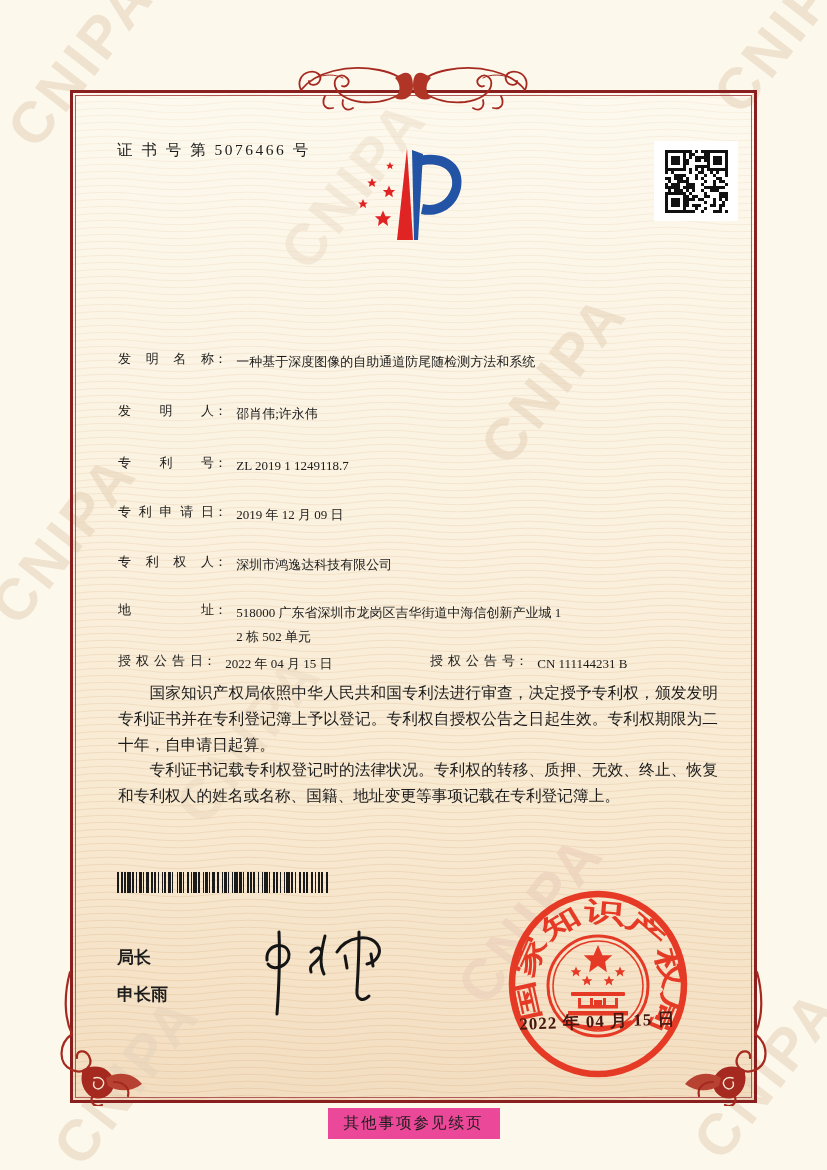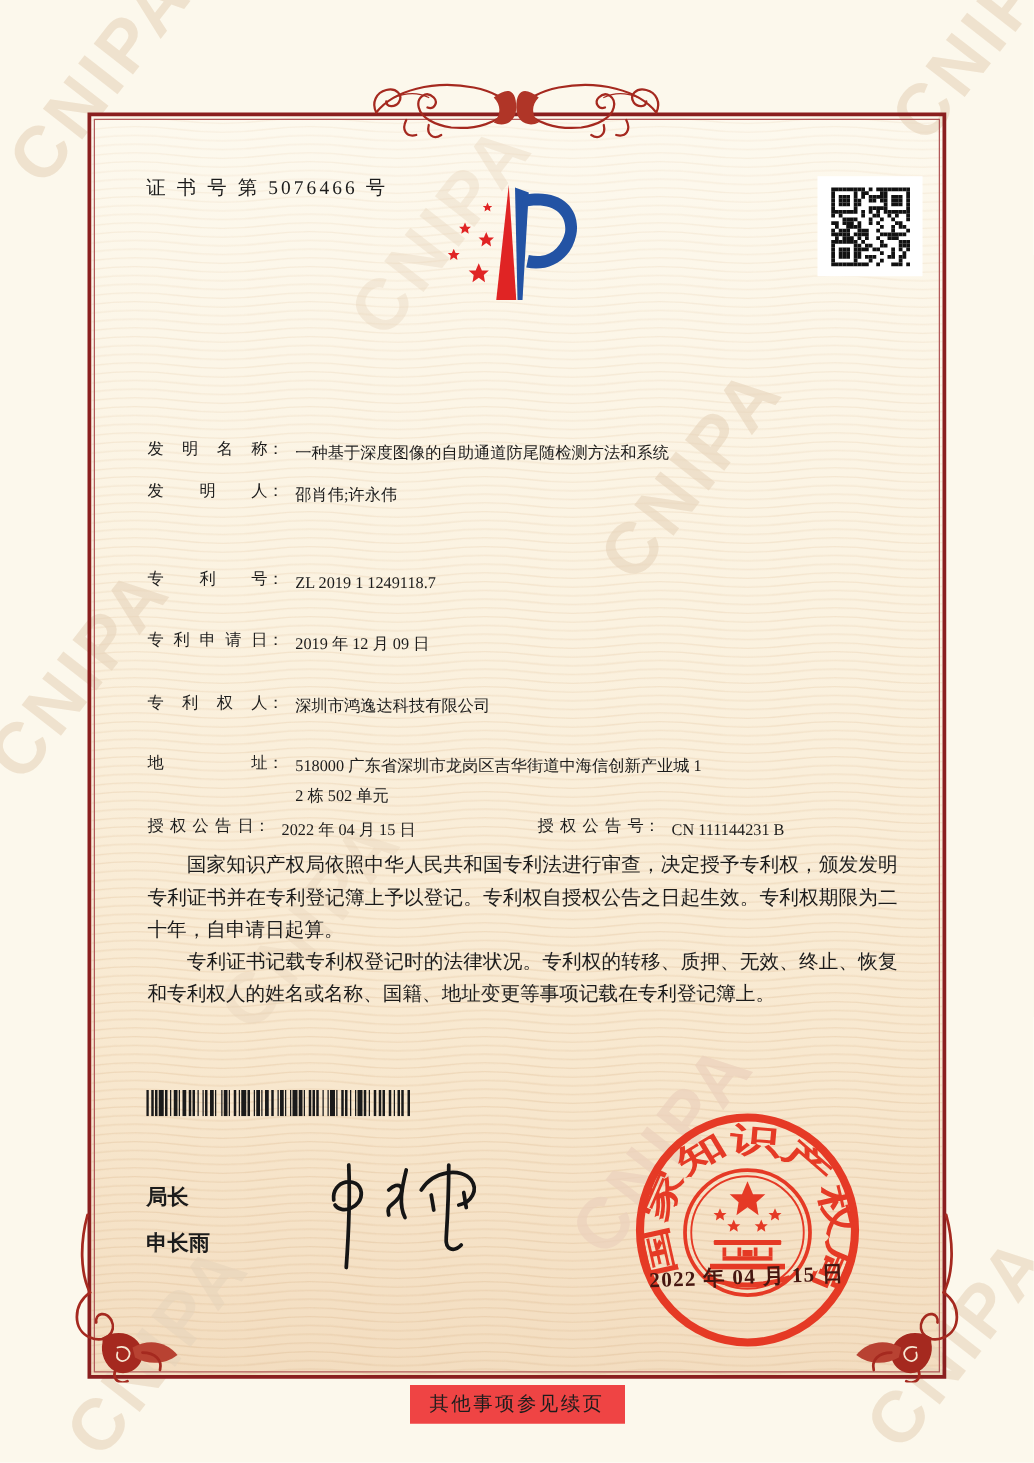--- a/index.html
+++ b/index.html
@@ -47,21 +47,21 @@
                   font-weight:bold;font-size:17px;z-index:5;}
   .director-name{position:absolute;left:117px;top:983px;font-family:"Liberation Sans","DejaVu Sans",sans-serif;
                  font-weight:bold;font-size:17px;z-index:5;}
   .sig{position:absolute;left:253px;top:926px;z-index:5;}
   
   .seal{position:absolute;left:506px;top:888px;z-index:6;opacity:.94;}
   .seal-date{position:absolute;left:495px;top:1010px;width:205px;text-align:center;font-weight:bold;
              font-size:17px;letter-spacing:1px;color:#461610;transform:rotate(-2deg);z-index:7;}
   .page-number{position:absolute;left:0;top:1063px;width:827px;text-align:center;font-size:14.5px;
                letter-spacing:1px;z-index:5;}
-  .footer-note{position:absolute;left:50%;transform:translateX(-50%);top:1108px;background:#ef4444;
+  .footer-note{position:absolute;left:50%;transform:translateX(-50%);top:1108px;background:#ec4899;
                padding:5px 16px;font-size:15.5px;letter-spacing:2px;z-index:5;}
   .orn{position:absolute;z-index:4;}
 </style>
 </head>
 <body>
 
 <div class="page">
 
   <svg class="inner-bg" width="681" height="1007">
     <defs>
@@ -599,21 +599,21 @@
         <i class=""></i>
         <i class="d"></i>
       </div>
   </div>
 
 
   <div class="row" style="top:350px">
     <span class="fl">发明名称</span><span class="fc">：</span>
     <span class="fv">一种基于深度图像的自助通道防尾随检测方法和系统</span>
   </div>
-  <div class="row" style="top:384px">
+  <div class="row" style="top:402px">
     <span class="fl">发明人</span><span class="fc">：</span>
     <span class="fv">邵肖伟;许永伟</span>
   </div>
   <div class="row" style="top:454px">
     <span class="fl">专利号</span><span class="fc">：</span>
     <span class="fv">ZL 2019 1 1249118.7</span>
   </div>
   <div class="row" style="top:503px">
     <span class="fl">专利申请日</span><span class="fc">：</span>
     <span class="fv">2019 年 12 月 09 日</span>

